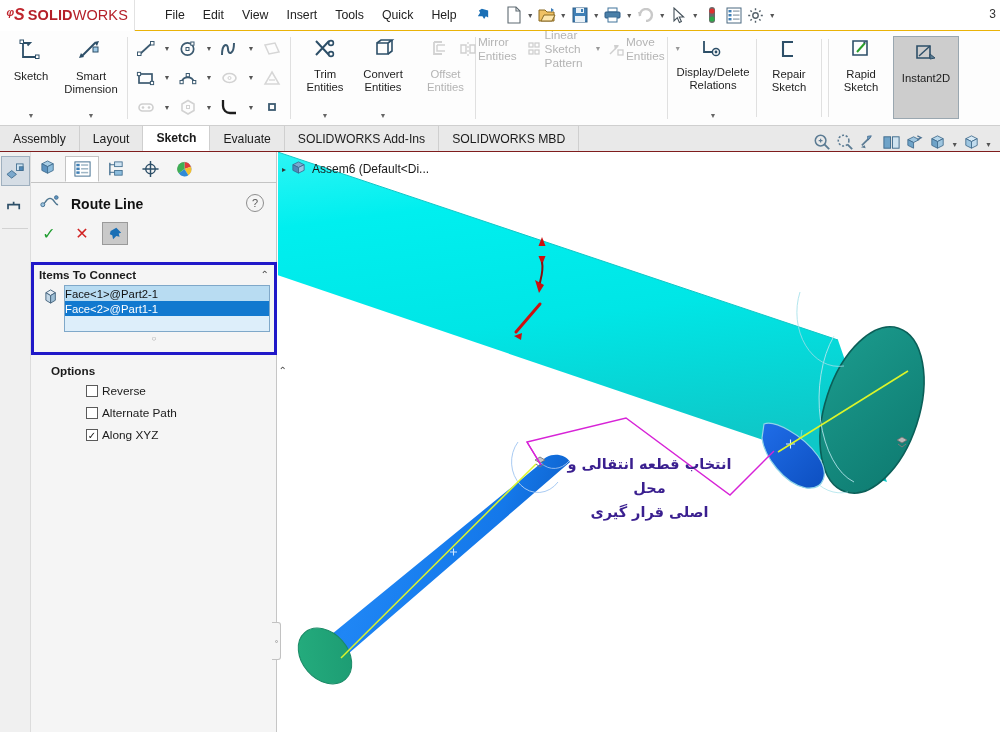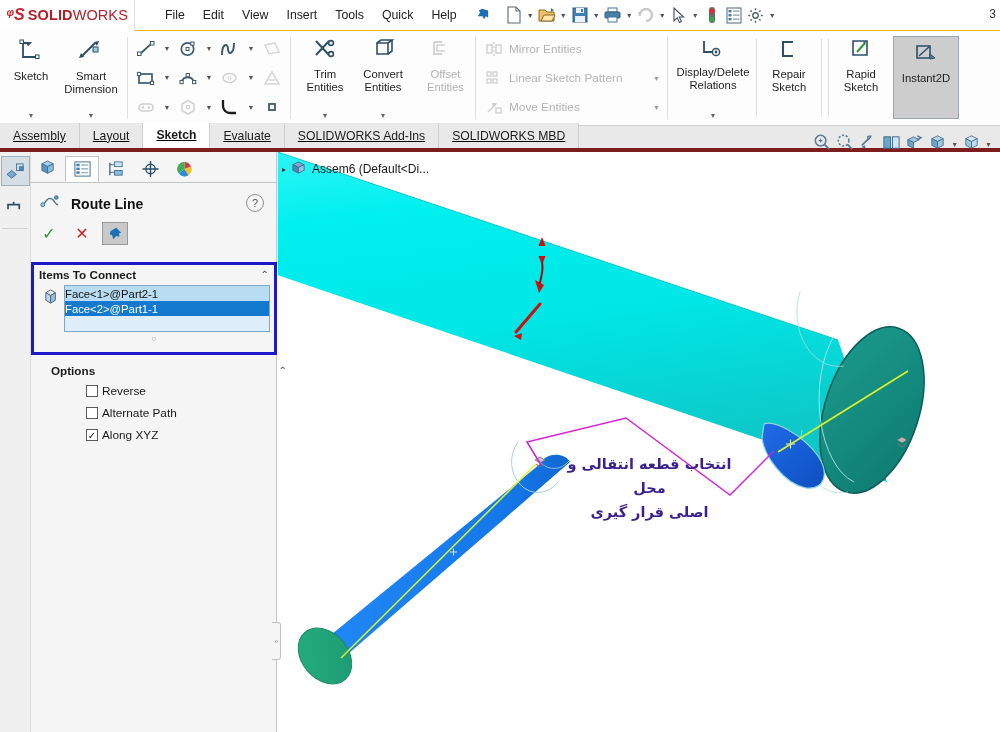--- a/index.html
+++ b/index.html
@@ -58,34 +58,33 @@
   .bigbtn .lbl { font-size: 11.3px; color: #1e1e1e; text-align: center; line-height: 12.5px; margin-top: 3px; }
   .bigbtn .lbl.dim { color: #b3b3b3; margin-left: 9px; }
   .bigbtn .dropcaret { font-size: 7px; color: #666; margin-top: auto; padding-bottom: 4px;}
 
   .icongrid { display: grid; grid-template-rows: repeat(3, 1fr); grid-auto-flow: column;
               align-content: center; padding: 3px 0; }
   .icell { display:flex; align-items:center; height: 29px; }
   .ibtn { width: 30px; height: 26px; display:flex;align-items:center;justify-content:center;}
   .icar { width: 12px; height: 26px; display:flex;align-items:center;justify-content:center; font-size:7px;color:#555;}
 
-  .textlist { display: flex; flex-direction: column; justify-content: center; padding: 3px 0; }
+  .textlist { display: flex; flex-direction: row; justify-content: center; padding: 3px 0; }
   .trow { display: flex; align-items: center; height: 29px; }
   .trow .ticon { width: 30px; display:flex; align-items:center; justify-content:center; }
   .trow .tlbl { font-size: 11.8px; color: #b4b4b4; }
   .trow .tcar { margin-left: auto; font-size: 7px; color: #999; padding-right: 4px;}
 
   .instant2d-sel { background: #cdcdcd; border: 1px solid #9aa7b0; }
 
   
   .tabbar {
     position: absolute; left: 0; top: 126px; width: 1000px; height: 26px;
     background: #e9e9e9; display: flex; align-items: flex-end;
-    border-bottom: 4px solid #7f1d1d;
-    text-decoration: underline;
+    border-bottom: 1px solid #7f1d1d;
   }
   .tab {
     height: 25px; padding: 0 13px; display:flex;align-items:center;
     font-size: 12.2px; color: #1b1b1b; border-right: 1px solid #cfcfcf;
     background: #e9e9e9; cursor: default;
   }
   .tab.active { background: #ffffff; font-weight: bold; border-bottom: 1px solid #ffffff; }
 
   
   .leftpane {

